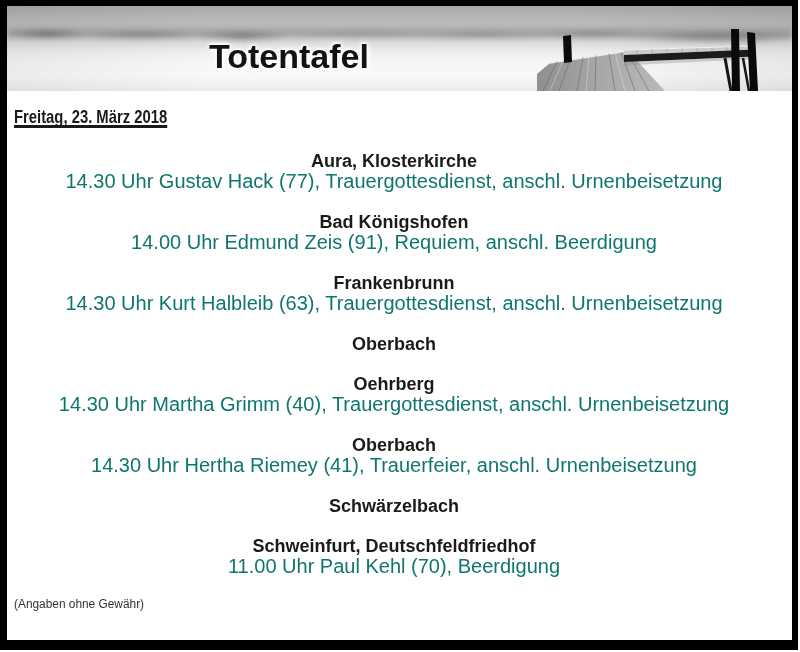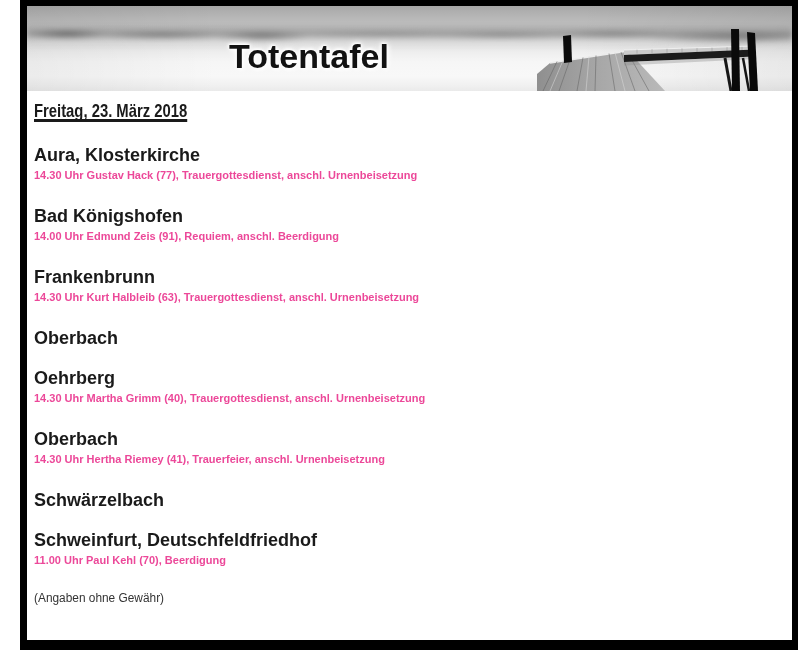--- a/index.html
+++ b/index.html
@@ -15,21 +15,20 @@
   
   .page {
     position: absolute;
     top: 0; left: 0; right: 2px; bottom: 2px;
     border-top: 6px solid #000;
     border-left: 7px solid #000;
     border-right: 6px solid #000;
     border-bottom: 10px solid #000;
     background: #ffffff;
     box-sizing: border-box;
-    margin-left: 20px;
   }
 
   
   .photo {
     position: relative;
     width: 100%;
     height: 85px;
     overflow: hidden;
     background:
       linear-gradient(90deg, rgba(0,0,0,0.05) 0%, rgba(0,0,0,0) 25%, rgba(0,0,0,0) 72%, rgba(0,0,0,0.06) 100%),
@@ -69,47 +68,47 @@
     letter-spacing: 0px;
     color: #121212;
     text-shadow:
       0 0 3px #ffffff, 0 0 5px #ffffff, 0 0 8px #ffffff,
       2px 2px 4px rgba(255,255,255,0.85), -1px -1px 3px rgba(255,255,255,0.85);
     white-space: nowrap;
   }
 
   
   .content {
-    padding: 8px 18px 0 7px;
+    padding: 14px 18px 0 7px;
   }
   .date {
     font-size: 19px;
     line-height: 24px;
     font-weight: bold;
     text-decoration: underline;
     text-decoration-thickness: 2.5px;
     text-decoration-skip-ink: none;
     text-underline-offset: 2px;
     transform: scaleX(0.78);
     transform-origin: left top;
     white-space: nowrap;
   }
-  .entries { margin-top: 22px; }
+  .entries { margin-top: 22px; text-align: center; }
   .entry { margin: 0 0 20px 0; }
   .entry .loc {
     font-size: 18px;
     line-height: 20px;
     font-weight: bold;
     white-space: nowrap;
   }
   .entry .det {
-    font-size: 11px;
+    font-size: 20px;
     line-height: 21px;
-    font-weight: bold;
-    color: #ec4899;
+    font-weight: normal;
+    color: #0f766e;
     white-space: nowrap;
   }
   .disclaimer {
     margin-top: 10px;
     font-size: 12.5px;
     line-height: 15px;
     color: #333333;
     transform: scaleX(0.95);
     transform-origin: left top;
     white-space: nowrap;

